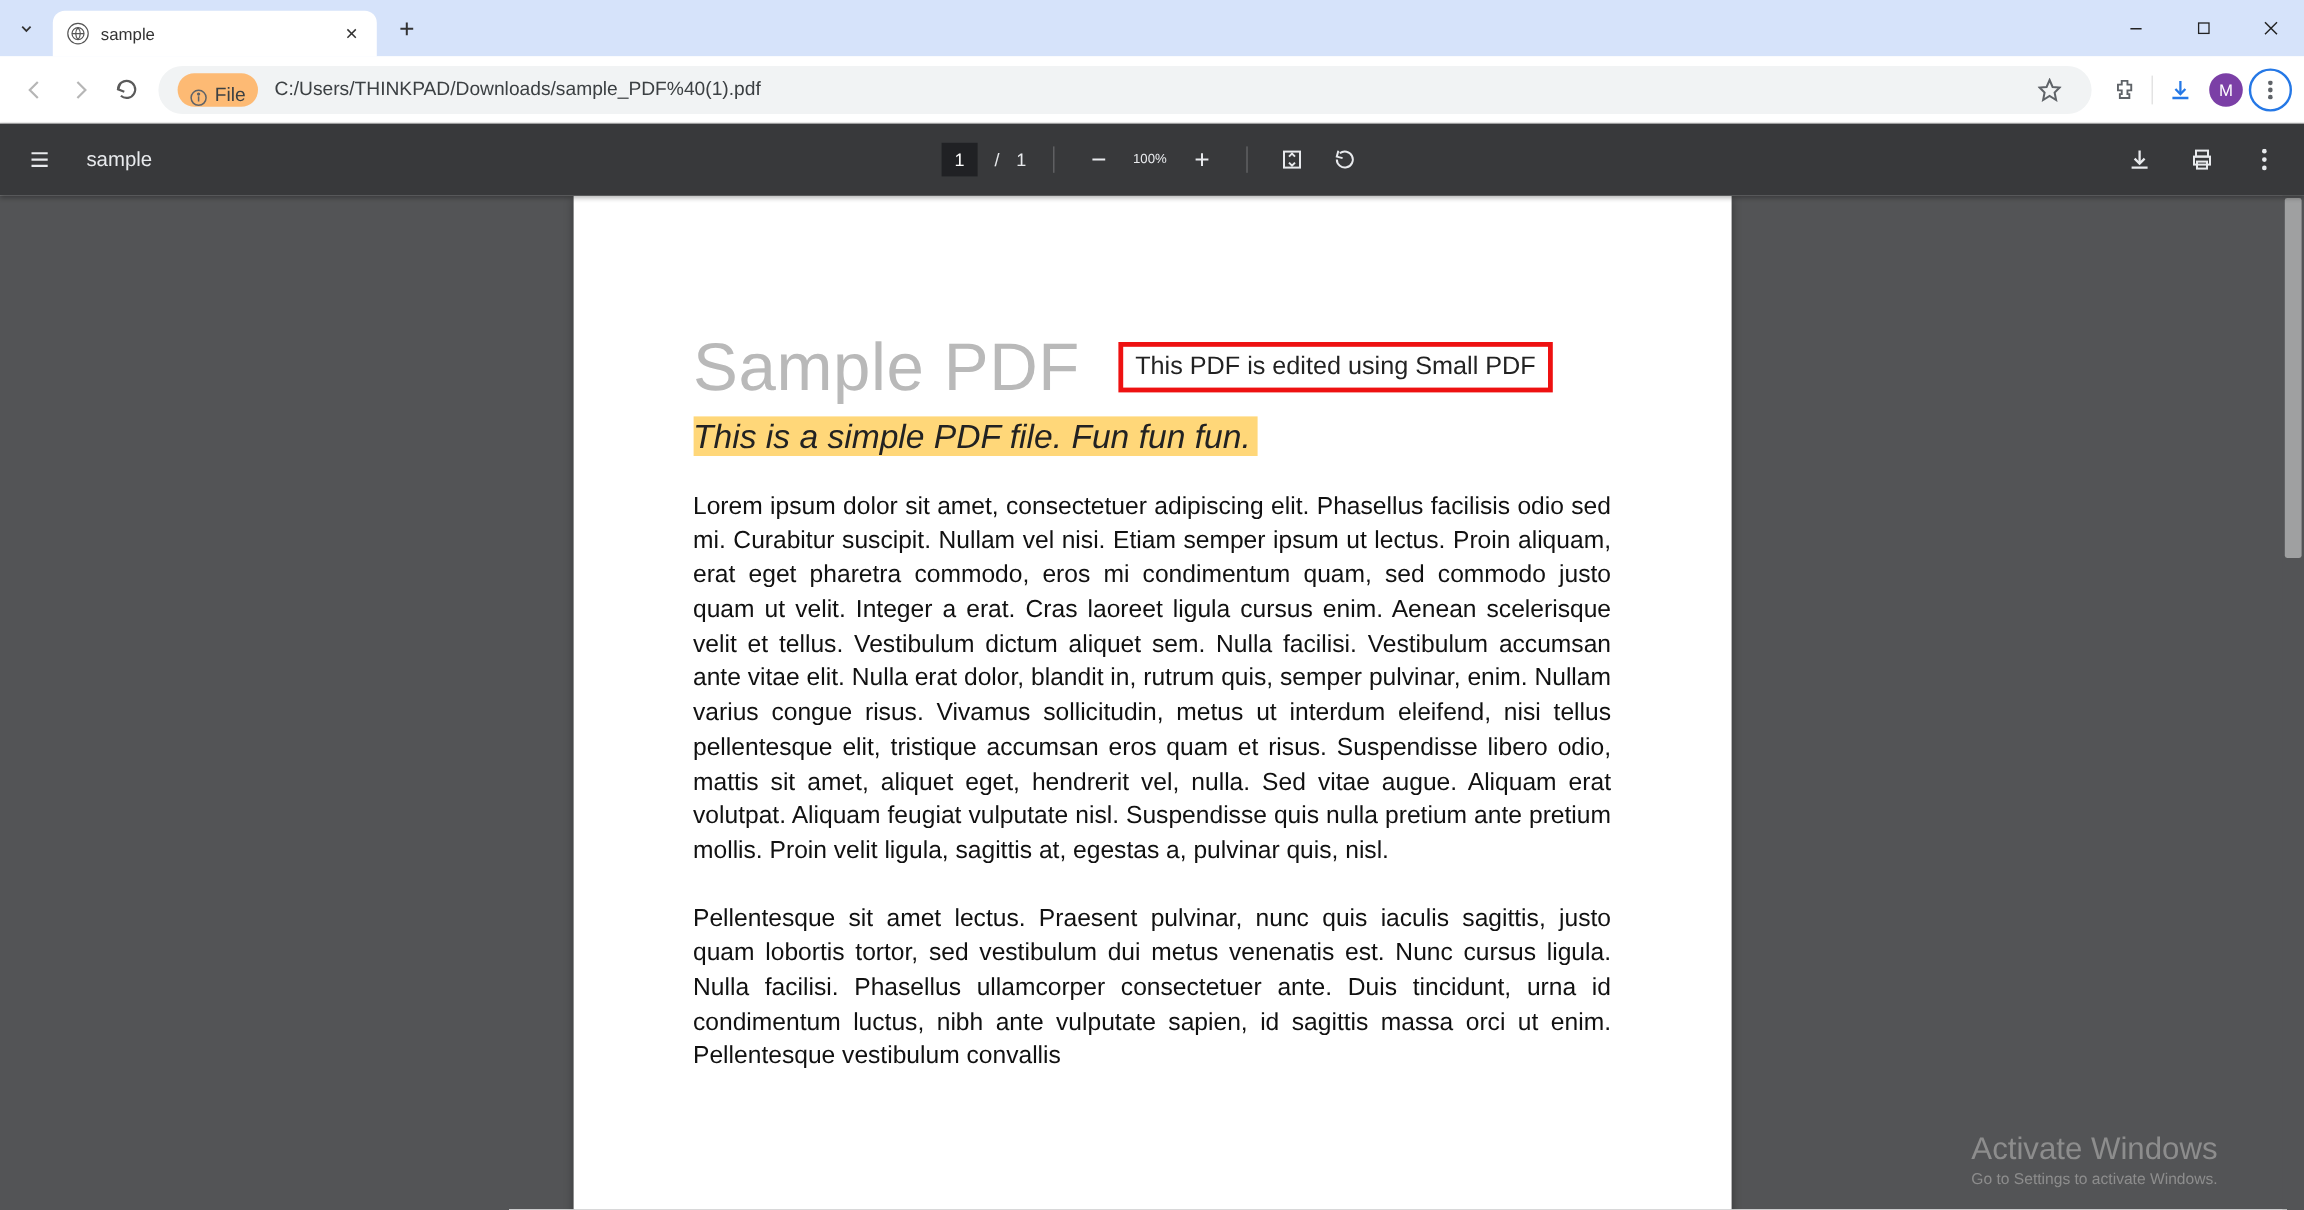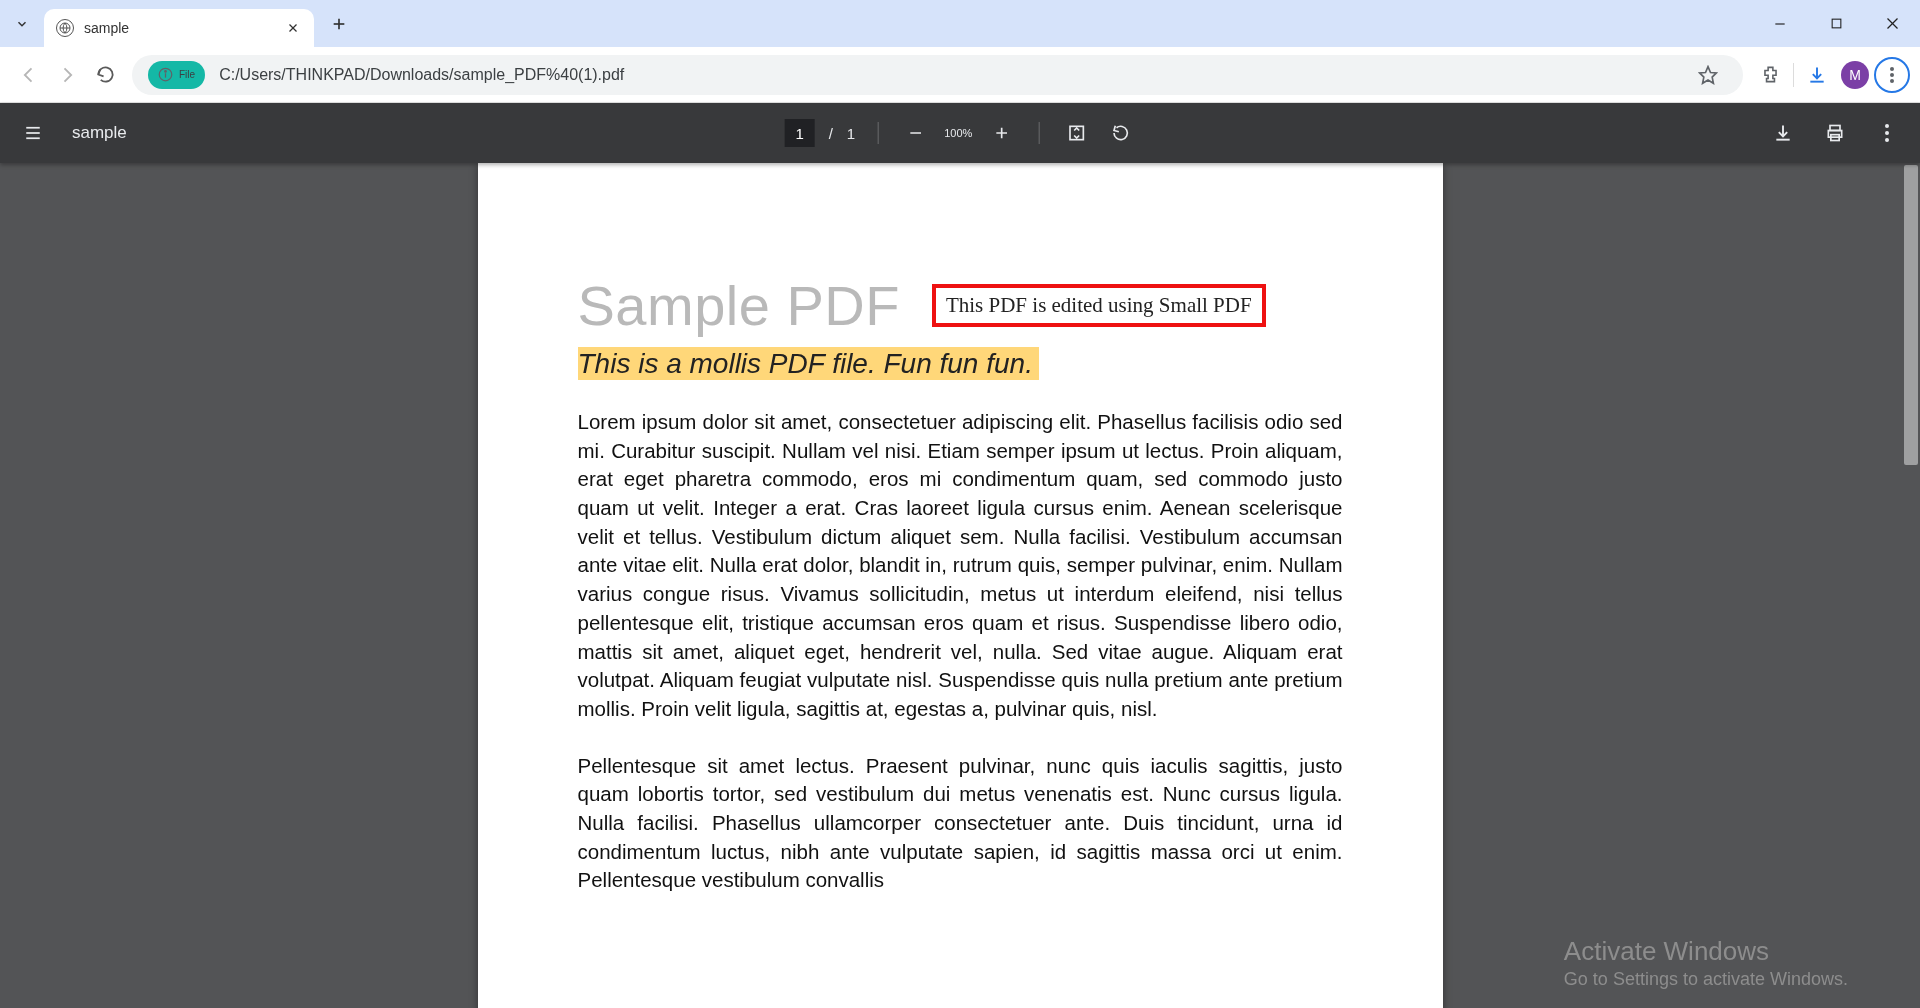--- a/index.html
+++ b/index.html
@@ -16,21 +16,21 @@
 .newtab { width: 34px; height: 34px; display: flex; align-items: center; justify-content: center; cursor: pointer; margin-left: 8px; color: #333; }
 .window-controls { margin-left: auto; display: flex; }
 .window-controls .wc { width: 56px; height: 47px; display: flex; align-items: center; justify-content: center; color: #222; cursor: pointer; }
 
 
 .addr-row { background: #fff; height: 56px; display: flex; align-items: center; padding: 0 10px; border-bottom: 1px solid #e3e3e3; }
 .nav-btn { width: 38px; height: 38px; display: flex; align-items: center; justify-content: center; color: #5a5a5a; cursor: pointer; border-radius: 50%; }
 .nav-btn.disabled { color: #b6b6b6; }
 .omnibox { flex: 1; height: 40px; background: #f1f3f4; border-radius: 20px; display: flex; align-items: center; padding: 0 16px; margin: 0 8px; }
 .file-chip { display: flex; align-items: center; background: transparent; }
-.file-chip .chip { background: #14b8a6; border-radius: 14px; height: 28px; padding: 0 10px; display: flex; align-items: center; gap: 6px; font-size: 10px; color: #3c4043; }
+.file-chip .chip { background: #fdba74; border-radius: 14px; height: 28px; padding: 0 10px; display: flex; align-items: flex-end; gap: 6px; font-size: 16px; color: #3c4043; }
 .url-text { font-size: 16px; color: #3c4043; margin-left: 14px; }
 .omni-right { margin-left: auto; display: flex; align-items: center; gap: 4px; }
 .icon-btn { width: 38px; height: 38px; display: flex; align-items: center; justify-content: center; color: #5a5a5a; cursor: pointer; border-radius: 50%; }
 .sep { width: 1px; height: 24px; background: #dcdcdc; margin: 0 4px; }
 .avatar { width: 28px; height: 28px; border-radius: 50%; background: #7b3fa6; color: #fff; display: flex; align-items: center; justify-content: center; font-size: 14px; font-weight: 500; }
 .menu-ring { width: 36px; height: 36px; border-radius: 50%; border: 2px solid #2578e6; display: flex; align-items: center; justify-content: center; cursor: pointer; }
 
 
 .pdf-toolbar { background: #38393b; height: 60px; display: flex; align-items: center; color: #e8eaed; padding: 0 18px; box-shadow: 0 2px 4px rgba(0,0,0,0.3); position: relative; z-index: 2; }
 .pdf-menu { width: 28px; cursor: pointer; }
@@ -41,32 +41,32 @@
 .vbar { width: 1px; height: 22px; background: #6a6b6d; margin: 0 8px; }
 .zoom-txt { font-size: 11px; }
 .pdf-tool-btn { width: 30px; height: 30px; display: flex; align-items: center; justify-content: center; cursor: pointer; color: #e8eaed; }
 .pdf-right { margin-left: auto; display: flex; align-items: center; gap: 22px; }
 
 
 .pdf-stage { background: #535456; height: calc(1008px - 47px - 56px - 60px); position: relative; overflow: hidden; }
 .pdf-page { background: #fff; width: 965px; margin: 0 auto; min-height: 1200px; padding: 110px 100px 40px 100px; box-shadow: 0 2px 8px rgba(0,0,0,.4); }
 .doc-head-row { display: flex; align-items: center; gap: 32px; margin-bottom: 10px; }
 .doc-title { font-size: 56px; font-weight: 400; color: #b9b9b9; font-family: Arial, Helvetica, sans-serif; letter-spacing: 0.5px; }
-.red-box { border: 4px solid #e11; padding: 5px 10px; font-size: 21px; color: #222; font-family: Liberation Serif, serif; }
+.red-box { border: 4px solid #e11; padding: 5px 10px; font-size: 21px; color: #222; font-family: Liberation Sans, sans-serif; }
 .subtitle { display: inline; font-size: 28px; font-style: italic; color: #222; background: #ffd779; padding: 1px 6px 1px 0; font-family: Arial, Helvetica, sans-serif; }
 .body-p { margin-top: 28px; font-size: 20.5px; line-height: 1.4; color: #111; text-align: justify; font-family: Arial, Helvetica, sans-serif; }
 
 
 .fake-scroll { position: absolute; right: 0; top: 0; width: 18px; height: 100%; background: #535456; }
 .fake-thumb { position: absolute; right: 2px; top: 2px; width: 14px; height: 300px; background: #9fa0a1; border-radius: 2px; }
 
 
 .watermark { position: absolute; right: 72px; bottom: 18px; color: #8d8d8d; text-align: left; pointer-events: none; }
 .watermark .l1 { font-size: 26px; font-weight: 400; }
-.watermark .l2 { font-size: 18px; margin-top: 2px; }
+.watermark .l2 { font-size: 13px; margin-top: 2px; }
 </style>
 </head>
 <body>
 
 <div class="window-tabs">
   <div class="dropdown-caret">
     <svg width="14" height="14" viewBox="0 0 24 24" fill="none" stroke="#333" stroke-width="2.5">
         <polyline points="6 9 12 15 18 9"></polyline>
       </svg>
   </div>
@@ -238,21 +238,21 @@
       </div>
   </div>
 </div>
 
 <div class="pdf-stage">
   <div class="pdf-page">
     <div class="doc-head-row">
       <div class="doc-title">Sample PDF</div>
       <div class="red-box">This PDF is edited using Small PDF</div>
     </div>
-    <div><span class="subtitle">This is a mollis PDF file. Fun fun fun.</span></div>
+    <div><span class="subtitle">This is a simple PDF file. Fun fun fun.</span></div>
     <p class="body-p">Lorem ipsum dolor sit amet, consectetuer adipiscing elit. Phasellus facilisis odio sed mi. Curabitur suscipit. Nullam vel nisi. Etiam semper ipsum ut lectus. Proin aliquam, erat eget pharetra commodo, eros mi condimentum quam, sed commodo justo quam ut velit. Integer a erat. Cras laoreet ligula cursus enim. Aenean scelerisque velit et tellus. Vestibulum dictum aliquet sem. Nulla facilisi. Vestibulum accumsan ante vitae elit. Nulla erat dolor, blandit in, rutrum quis, semper pulvinar, enim. Nullam varius congue risus. Vivamus sollicitudin, metus ut interdum eleifend, nisi tellus pellentesque elit, tristique accumsan eros quam et risus. Suspendisse libero odio, mattis sit amet, aliquet eget, hendrerit vel, nulla. Sed vitae augue. Aliquam erat volutpat. Aliquam feugiat vulputate nisl. Suspendisse quis nulla pretium ante pretium mollis. Proin velit ligula, sagittis at, egestas a, pulvinar quis, nisl.</p>
     <p class="body-p">Pellentesque sit amet lectus. Praesent pulvinar, nunc quis iaculis sagittis, justo quam lobortis tortor, sed vestibulum dui metus venenatis est. Nunc cursus ligula. Nulla facilisi. Phasellus ullamcorper consectetuer ante. Duis tincidunt, urna id condimentum luctus, nibh ante vulputate sapien, id sagittis massa orci ut enim. Pellentesque vestibulum convallis</p>
   </div>
   <div class="fake-scroll">
     <div class="fake-thumb"></div>
   </div>
 </div>
 
 <div class="watermark">
   <div class="l1">Activate Windows</div>

